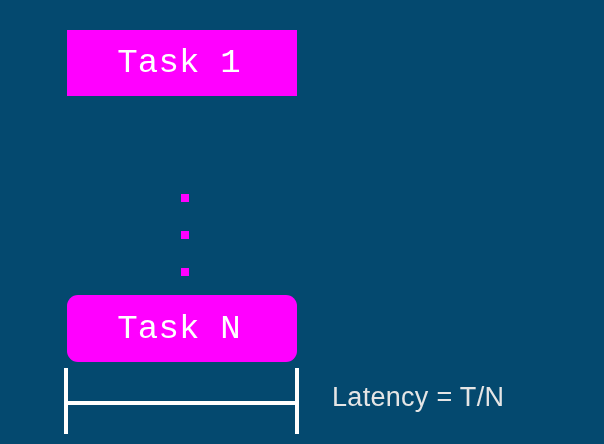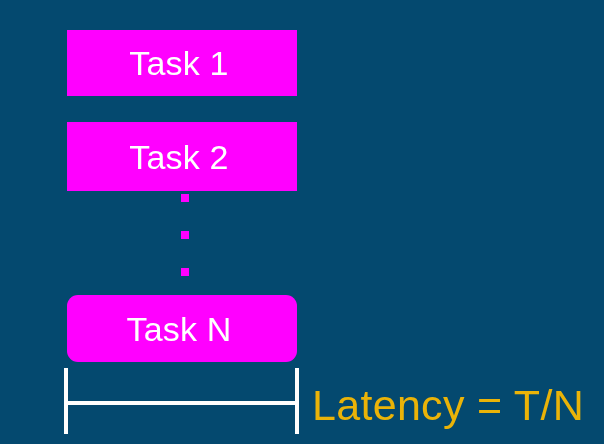--- a/index.html
+++ b/index.html
@@ -25,20 +25,21 @@
     color: #FFFFFF;
     font-size: 34px;
     line-height: 1;
     letter-spacing: 0.2px;
     display: flex;
     align-items: center;
     justify-content: center;
     text-align: center;
     box-sizing: border-box;
     padding-right: 6px;
+    font-family: Liberation Mono, monospace;
     -webkit-font-smoothing: antialiased;
   }
   #task-1 { top: 30px;  height: 66px; }
   #task-2 { top: 122px; height: 69px; }
   #task-n { top: 295px; height: 67px; border-radius: 11px; }
 
   
   .ellipsis-dot {
     position: absolute;
     left: 181px;
@@ -73,41 +74,38 @@
     left: 64px;
     top: 401px;
     width: 235px;
     height: 4px;
     background: #FFFFFF;
   }
 
   
   #latency-label {
     position: absolute;
-    left: 312px;
+    left: 332px;
     top: 384px;
-    color: #eab308;
-    font-size: 43px;
+    color: #e5e5e5;
+    font-size: 27px;
     line-height: 1;
     white-space: nowrap;
     letter-spacing: 0.3px;
   }
 </style>
 </head>
 <body>
 
 <div id="slide">
 
   <div class="task-box" id="task-1">
     <span>Task 1</span>
   </div>
 
-  <div class="task-box" id="task-2">
-    <span>Task 2</span>
-  </div>
 
   <div>
     <div class="ellipsis-dot" id="ellipsis-dot-1"></div>
     <div class="ellipsis-dot" id="ellipsis-dot-2"></div>
     <div class="ellipsis-dot" id="ellipsis-dot-3"></div>
   </div>
 
   <div class="task-box" id="task-n">
     <span>Task N</span>
   </div>

